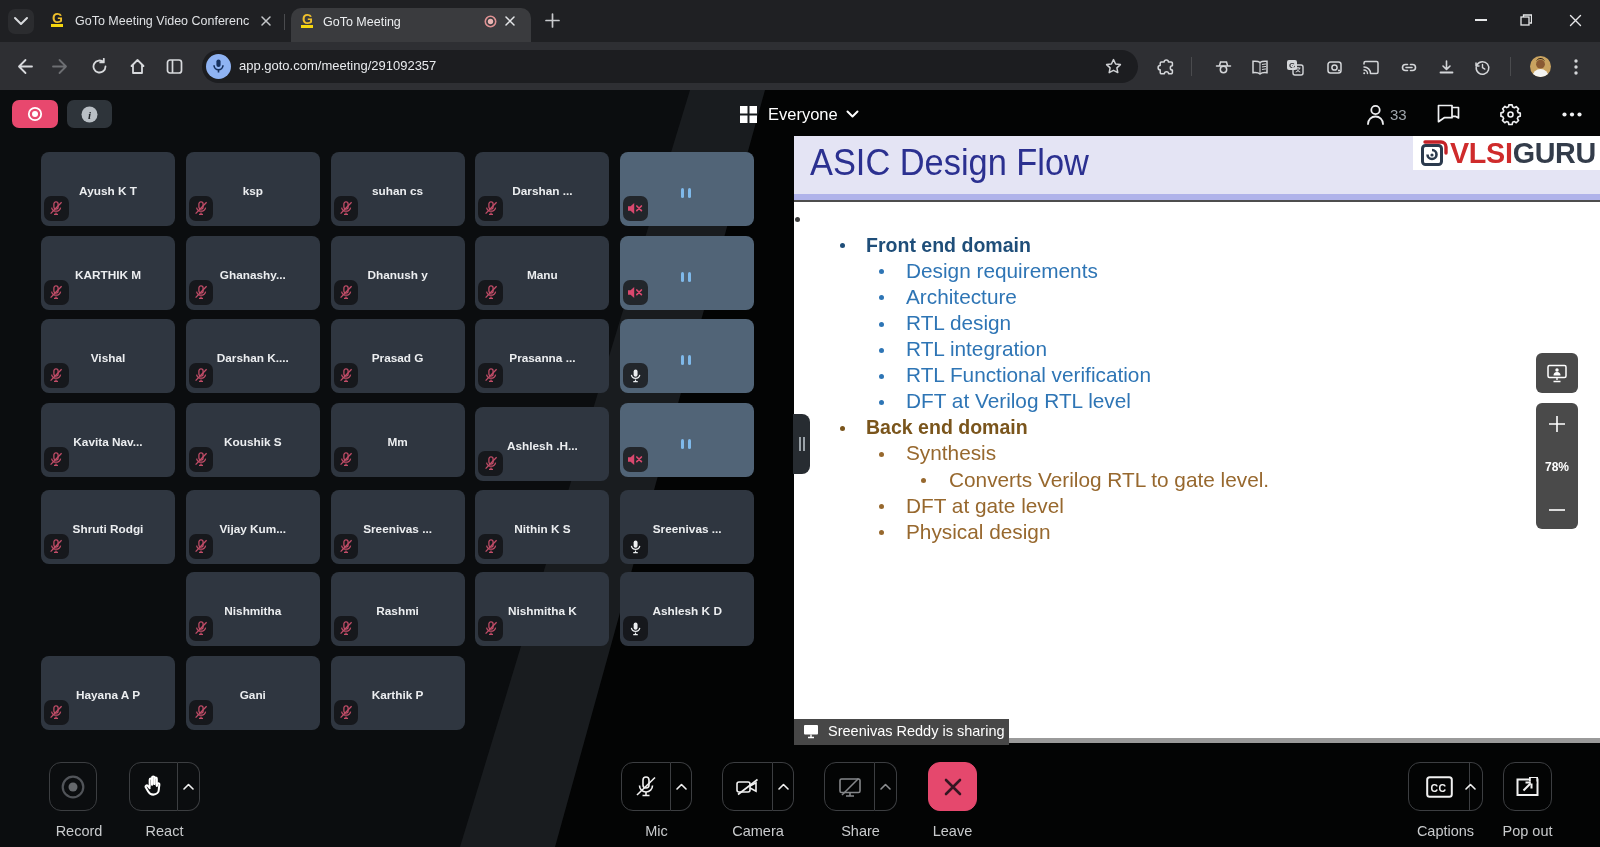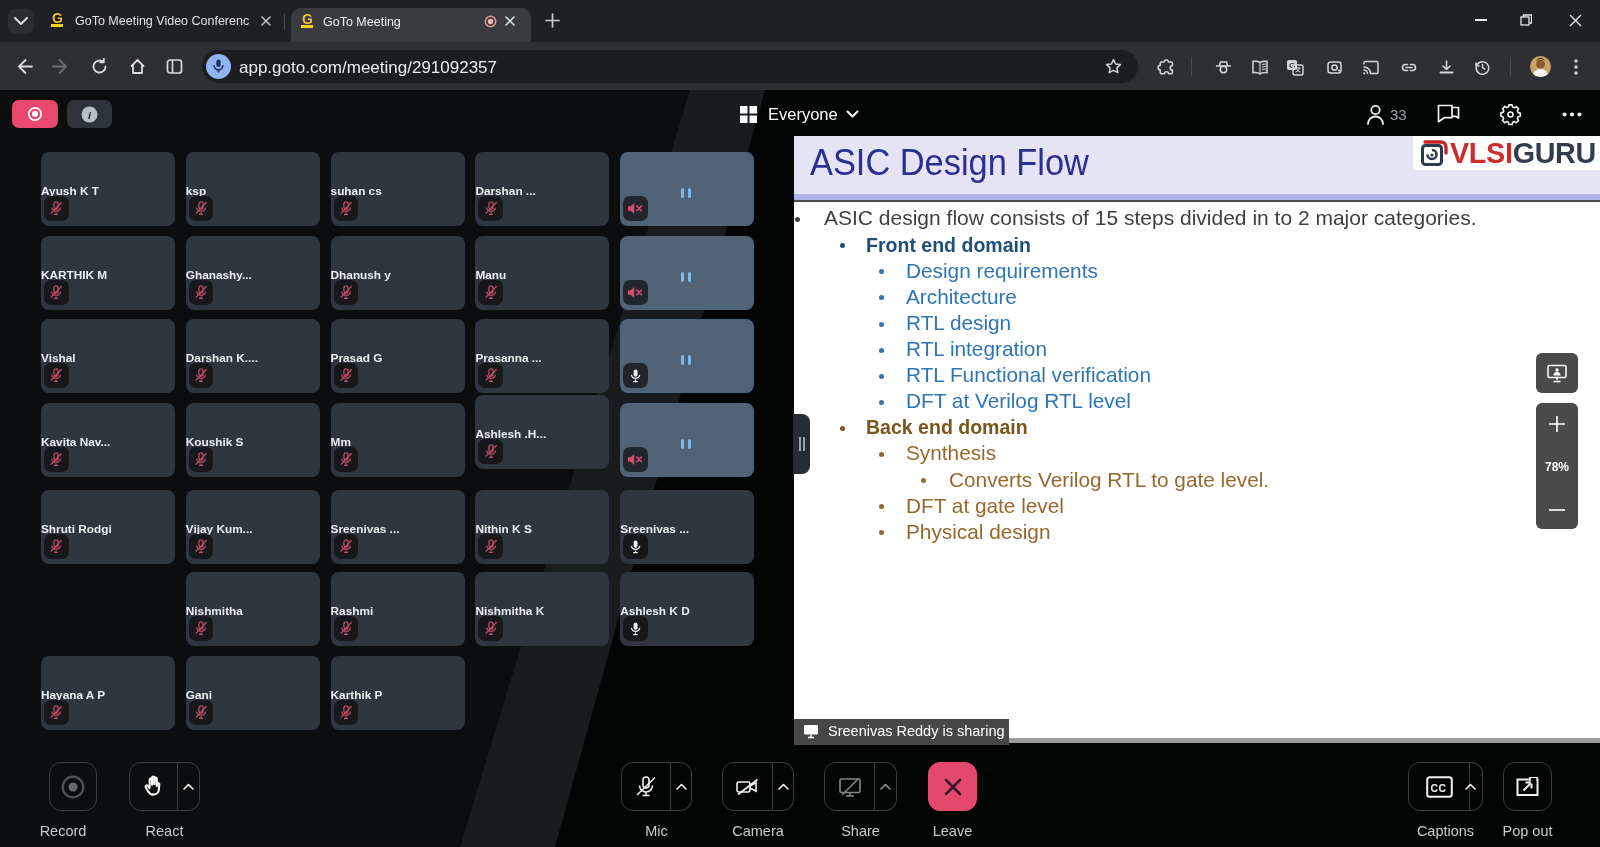--- a/index.html
+++ b/index.html
@@ -12,21 +12,21 @@
 #activetab{position:absolute;left:291px;top:8px;width:240px;height:34px;background:#3a3b3e;border-radius:10px 10px 0 0;}
 .favG{position:relative;width:15px;height:15px;display:inline-block;}
 .favG .g{position:absolute;left:1px;top:-3px;font-weight:700;font-size:14px;color:#f0c02c;}
 .favG .u{position:absolute;left:0px;top:11px;width:12px;height:3px;background:#f5d60e;}
 
 #omni{position:absolute;left:202px;top:50px;width:936px;height:33px;border-radius:17px;background:#1c1d20;}
 
 #stage{position:absolute;left:0;top:90px;width:1600px;height:757px;background:#030404;overflow:hidden;}
 .tile{position:absolute;width:134px;height:74px;background:#2f3640;border-radius:8px;}
 .tile.blue{background:#516477;}
-.tname{position:absolute;left:0;right:0;top:31.5px;text-align:left;font-size:11.8px;font-weight:700;color:#eceef0;}
+.tname{position:absolute;left:0;right:0;top:31.5px;text-align:center;font-size:11.8px;font-weight:700;color:#eceef0;}
 .micbox{position:absolute;left:3px;top:44px;width:24.5px;height:24.5px;border-radius:7px;background:#16181c;display:flex;align-items:center;justify-content:center;}
 .tile.blue .micbox{background:#22262b;}
 .pausebars{position:absolute;left:61px;top:32px;}
 .pausebars i{display:inline-block;width:3.2px;height:10.5px;border-radius:1.6px;background:#7fb9ea;margin-right:3.2px;}
 
 #slide{position:absolute;left:794px;top:136px;width:806px;height:607px;background:#fff;overflow:hidden;}
 .sline{position:absolute;white-space:nowrap;}
 .bdot{position:absolute;border-radius:50%;}
 
 .bbtn{position:absolute;top:762px;height:49px;border:1px solid #3c3e41;border-radius:12px;display:flex;align-items:center;justify-content:center;}
@@ -89,21 +89,21 @@
   </svg>
 <div id="omni"></div>
 <svg class="abs" style="left:206px;top:54px" width="25" height="25" viewBox="0 0 25 25">
     <circle cx="12.5" cy="12.5" r="12.5" fill="#8fb3f3"></circle>
     <g stroke="#16305e" stroke-width="1.6" fill="none">
       <rect x="10.4" y="5.5" width="4.2" height="7.6" rx="2.1" fill="#16305e" stroke="none"></rect>
       <path d="M8 11.2a4.5 4.5 0 0 0 9 0"></path>
       <path d="M12.5 15.7v2.8"></path>
     </g>
   </svg>
-<div class="abs" style="left:239px;top:58px;font-size:17px;color:#e9ebee">app.goto.com/meeting/291092357</div>
+<div class="abs" style="left:239px;top:58px;font-size:13px;color:#e9ebee">app.goto.com/meeting/291092357</div>
 <svg class="abs" style="left:1105px;top:58px" width="17" height="17" viewBox="0 0 17 17">
     <path d="M8.5 1.6l2.1 4.4 4.8.6-3.5 3.3.9 4.7-4.3-2.3-4.3 2.3.9-4.7L1.6 6.6l4.8-.6z" fill="none" stroke="#cfd1d4" stroke-width="1.5" stroke-linejoin="round"></path>
   </svg>
 <svg class="abs" style="left:1157px;top:58px" width="17" height="17" viewBox="0 0 17 17">
     <path d="M3.2 7.6V5.2a1.2 1.2 0 0 1 1.2-1.2h2.8a2.1 2.1 0 1 1 4.2 0h2.8a1.2 1.2 0 0 1 1.2 1.2v2.6a2.1 2.1 0 1 0 0 4.2v2.6a1.2 1.2 0 0 1-1.2 1.2h-2.6a2.1 2.1 0 1 0-4.2 0H4.4a1.2 1.2 0 0 1-1.2-1.2v-2.8a2.1 2.1 0 1 1 0-4.2z" fill="none" stroke="#d4d6d9" stroke-width="1.5" stroke-linejoin="round"></path>
   </svg>
 <div class="abs" style="left:1191px;top:57px;width:1px;height:19px;background:#4a4b4e"></div>
 <div class="abs ctr" style="left:1214px;top:58px;width:18px;height:18px">
     <svg width="17" height="17" viewBox="0 0 17 17">
       <circle cx="8.5" cy="10.5" r="3.2" fill="none" stroke="#d4d6d9" stroke-width="1.5"></circle>
@@ -435,21 +435,21 @@
         <svg width="16" height="16" viewBox="0 0 16 16">
           <g stroke="#c24d68" stroke-width="1.25" fill="none">
             <rect x="5.9" y="1.8" width="4.2" height="7.4" rx="2.1"></rect>
             <path d="M3.6 7.6a4.6 4.6 0 0 0 9 0"></path>
             <path d="M8 12.4v1.8M6 14.4h4"></path>
             <path d="M2.6 13.6L13.6 2.2" stroke-width="1.35"></path>
           </g>
         </svg>
       </div>
     </div>
-<div class="tile" style="left:475.4px;top:305px">
+<div class="tile" style="left:475.4px;top:317px">
       <div class="tname">Ashlesh .H...</div>
       <div class="micbox">
         <svg width="16" height="16" viewBox="0 0 16 16">
           <g stroke="#c24d68" stroke-width="1.25" fill="none">
             <rect x="5.9" y="1.8" width="4.2" height="7.4" rx="2.1"></rect>
             <path d="M3.6 7.6a4.6 4.6 0 0 0 9 0"></path>
             <path d="M8 12.4v1.8M6 14.4h4"></path>
             <path d="M2.6 13.6L13.6 2.2" stroke-width="1.35"></path>
           </g>
         </svg>
@@ -626,21 +626,20 @@
 <div class="abs" style="left:16px;top:6px;font-size:36px;color:#2b3090;transform:scaleX(0.955);transform-origin:0 0">ASIC Design Flow</div>
 <div class="abs" style="left:619px;top:0;width:187px;height:34px;background:#fff"></div>
 <svg class="abs" style="left:625px;top:3px" width="30" height="29" viewBox="0 0 30 29">
       <path d="M6 3h16a5 5 0 0 1 5 5v6" fill="none" stroke="#c42127" stroke-width="3.4" stroke-linecap="round"></path>
       <rect x="3.5" y="6.5" width="19" height="19" rx="3" fill="none" stroke="#2b3a4d" stroke-width="3"></rect>
       <path d="M13 11a4.5 4.5 0 1 1-4.5 4.5" fill="none" stroke="#2b3a4d" stroke-width="2.6"></path>
       <circle cx="13" cy="16" r="1.6" fill="#2b3a4d"></circle>
     </svg>
 <div class="abs" style="left:656px;top:1px;font-size:29px;font-weight:700;letter-spacing:-0.3px;transform:scaleX(0.99);transform-origin:0 0"><span style="color:#cf2b2b">VLSI</span><span style="color:#333c4a">GURU</span></div>
 <div class="bdot" style="left:1px;top:80.5px;width:5px;height:5px;background:#3f3f3f"></div>
-<div class="sline" style="left:30px;top:70.0px;font-size:21px;font-weight:400;color:#3f3f3f;transform:scaleX(1.0);transform-origin:0 0">ASIC design flow consists of 15 steps divided in to 2 major categories.</div>
 <div class="bdot" style="left:46px;top:107.0px;width:5px;height:5px;background:#1f4e79"></div>
 <div class="sline" style="left:72px;top:96.5px;font-size:21px;font-weight:700;color:#1f4e79;transform:scaleX(0.93);transform-origin:0 0">Front end domain</div>
 <div class="bdot" style="left:85px;top:133.3px;width:5px;height:5px;background:#2e75b5"></div>
 <div class="sline" style="left:112px;top:122.8px;font-size:21px;font-weight:400;color:#2e75b5;transform:scaleX(0.99);transform-origin:0 0">Design requirements</div>
 <div class="bdot" style="left:85px;top:159.4px;width:5px;height:5px;background:#2e75b5"></div>
 <div class="sline" style="left:112px;top:148.9px;font-size:21px;font-weight:400;color:#2e75b5;transform:scaleX(0.99);transform-origin:0 0">Architecture</div>
 <div class="bdot" style="left:85px;top:185.5px;width:5px;height:5px;background:#2e75b5"></div>
 <div class="sline" style="left:112px;top:175.0px;font-size:21px;font-weight:400;color:#2e75b5;transform:scaleX(0.99);transform-origin:0 0">RTL design</div>
 <div class="bdot" style="left:85px;top:211.5px;width:5px;height:5px;background:#2e75b5"></div>
 <div class="sline" style="left:112px;top:201.0px;font-size:21px;font-weight:400;color:#2e75b5;transform:scaleX(0.99);transform-origin:0 0">RTL integration</div>
@@ -684,21 +683,21 @@
 <div class="abs" style="left:1536px;top:460px;width:42px;text-align:center;font-size:12px;font-weight:700;color:#fff">78%</div>
 <svg class="abs" style="left:1547px;top:500px" width="20" height="20" viewBox="0 0 20 20">
     <path d="M2 10h16" stroke="#fff" stroke-width="1.6"></path>
   </svg>
 <div class="bbtn" style="left:49px;width:48px;">
     <svg width="26" height="26" viewBox="0 0 26 26">
       <circle cx="13" cy="13" r="10.3" fill="none" stroke="#515459" stroke-width="2.2"></circle>
       <circle cx="13" cy="13" r="4.5" fill="#65686c"></circle>
     </svg>
   </div>
-<div class="blabel" style="left:33px;width:60px;">Record</div>
+<div class="blabel" style="left:49px;width:60px;">Record</div>
 <div class="bbtn bmain" style="left:129px;width:49px">
     <svg width="26" height="27" viewBox="0 0 24 25" fill="none" stroke="#fff" stroke-width="1.9" stroke-linecap="round" stroke-linejoin="round">
       <path d="M8 12.5V6.2a1.1 1.1 0 0 1 2.2 0v4.6"></path>
       <path d="M10.2 10.4V4.4a1.1 1.1 0 0 1 2.2 0v5.8"></path>
       <path d="M12.4 10.2V5.4a1.1 1.1 0 0 1 2.2 0v6.3"></path>
       <path d="M14.6 11.7l.2-1.2a1.1 1.1 0 0 1 2.2.3c-.2 1.4-.5 3.1-.5 4.2 0 3-2.2 5-5.2 5-2.2 0-3.6-1-4.7-2.9l-2.4-4.1a1.2 1.2 0 0 1 2-1.2l1.8 2.2"></path>
     </svg>
   </div>
 <div class="bchev" style="left:178px;width:22px">
     <svg width="11" height="7" viewBox="0 0 11 7">

